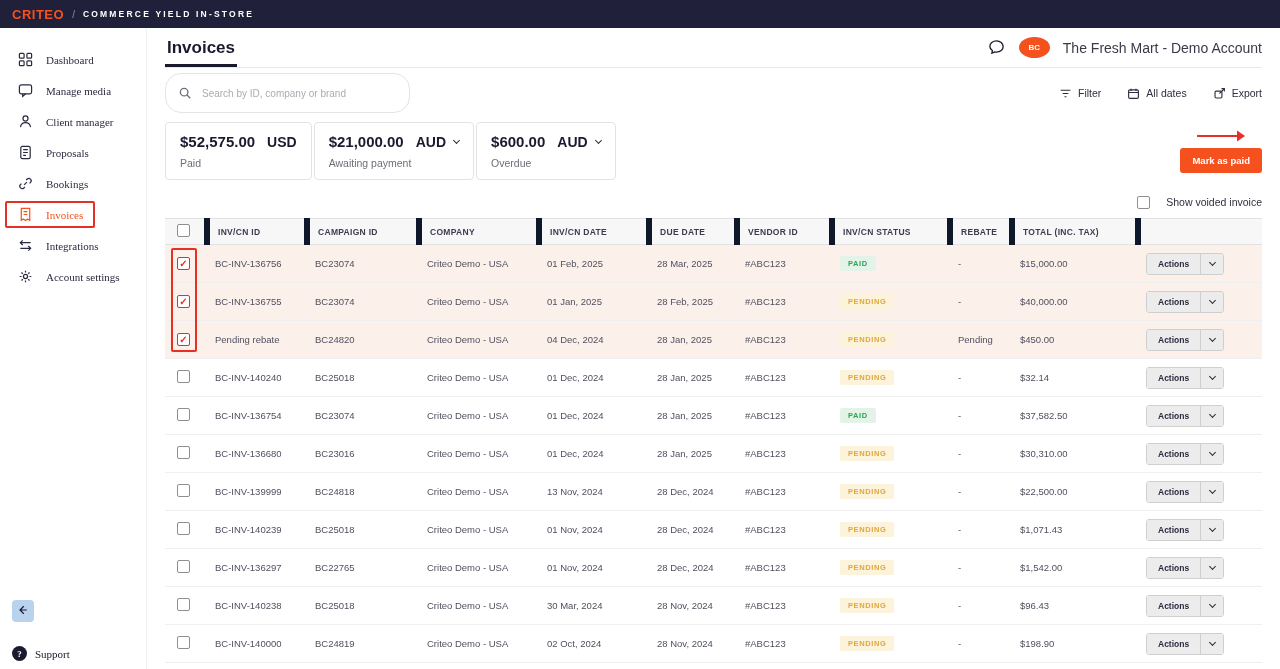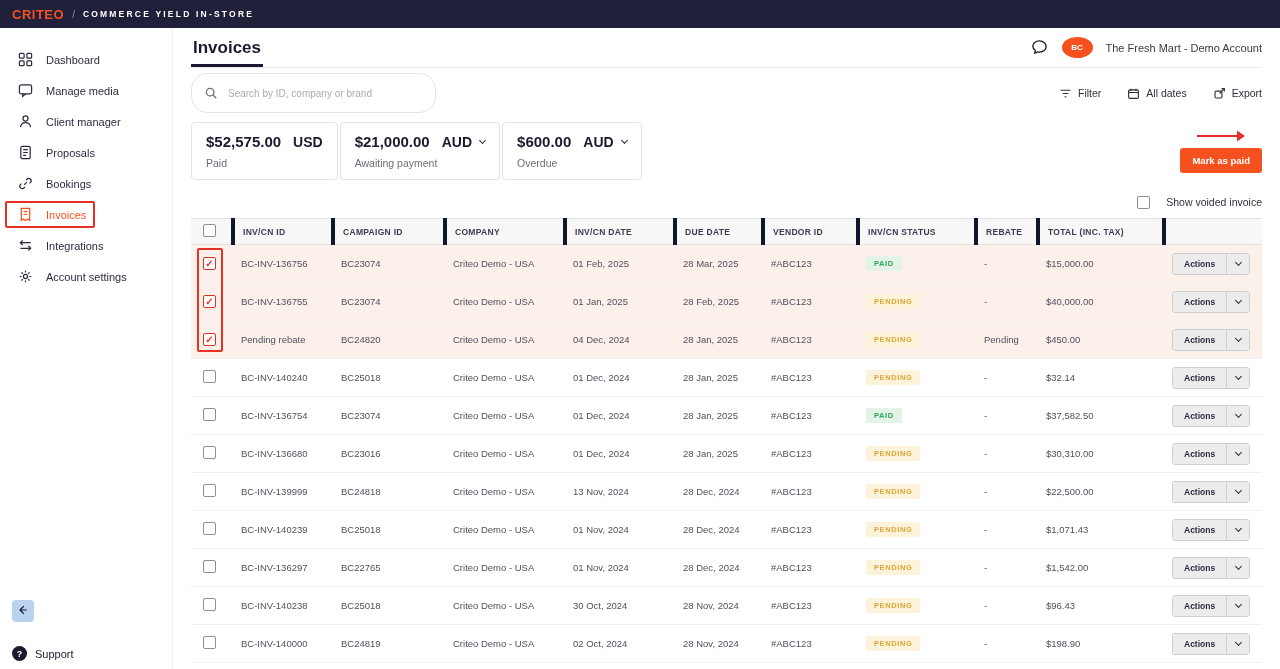--- a/index.html
+++ b/index.html
@@ -9,37 +9,37 @@
     font-family:"Liberation Sans", sans-serif;
     background:#fff; color:#2B2B40;
   }
   
   .topbar { height:28px; background:#20203A; display:flex; align-items:center; padding:0 12px; gap:8px; }
   .logo { color:#F4511E; font-size:13px; font-weight:800; letter-spacing:.5px; }
   .tb-sep { color:#8A8A9E; font-size:10px; }
   .tb-product { color:#fff; font-size:8.5px; font-weight:bold; letter-spacing:2.2px; }
   
   .app { display:flex; height:641px; }
-  .sidebar { width:173px; flex-shrink:0; border-right:1px solid #F0F0F0; padding-top:16px; position:relative; }
+  .sidebar { width:147px; flex-shrink:0; border-right:1px solid #F0F0F0; padding-top:16px; position:relative;font-family:Liberation Serif, serif; }
   .nav-item { display:flex; align-items:center; gap:13px; padding:8px 18px; font-size:11px; color:#2B2B40; cursor:pointer; position:relative; }
   .nav-icon { display:flex; width:15px; height:15px; color:#2B2B40; align-items:center; justify-content:center; }
   .nav-item.active, .nav-item.active .nav-icon { color:#F4511E; }
   .annot-sidebar { position:absolute; left:5px; top:2px; width:90px; height:27px; border:2px solid #E53026; border-radius:2px; pointer-events:none; }
   .sidebar-bottom { position:absolute; bottom:8px; left:12px; display:flex; flex-direction:column; gap:24px; }
   .back-btn { width:22px; height:22px; background:#B9D3EE; border-radius:4px; display:flex; align-items:center; justify-content:center; cursor:pointer; color:#1A1A2E; }
   .support-row { display:flex; align-items:center; gap:8px; font-size:11px; color:#1A1A2E; cursor:pointer; }
   .support-icon { width:15px; height:15px; border-radius:50%; background:#1A1A2E; color:#fff; font-size:9px; font-weight:bold; display:flex; align-items:center; justify-content:center; }
   
   .main { flex:1; min-width:0; padding:0 18px; }
   .page-header { display:flex; justify-content:space-between; align-items:stretch; height:40px; border-bottom:1px solid #E9E9E9; }
   .title-wrap { display:flex; align-items:center; box-shadow:inset 0 -3px 0 #1A1A2E; padding:0 2px; }
   .page-title { font-size:17px; font-weight:bold; color:#1A1A2E; }
   .header-right { display:flex; align-items:center; gap:13px; }
   .avatar { width:31px; height:21px; border-radius:50%; background:#F4511E; color:#fff; font-size:8px; font-weight:bold; display:flex; align-items:center; justify-content:center; }
-  .account-name { font-size:11px; color:#3A3A4A; }
+  .account-name { font-size:14px; color:#3A3A4A; }
   
   .toolbar { margin-top:10px; display:flex; justify-content:space-between; align-items:center; height:30px; }
   .search-box { width:245px; height:40px; border:1px solid #E4E4E4; border-radius:16px; display:flex; align-items:center; padding:0 12px; gap:8px; }
   .search-box input { border:none; outline:none; flex:1; font-size:10px; color:#333; font-family:inherit; background:transparent; }
   .search-box input::placeholder { color:#ABABB4; }
   .toolbar-right { display:flex; align-items:center; gap:26px; }
   .tool-item { display:flex; align-items:center; gap:6px; font-size:10.5px; color:#2F2F3E; cursor:pointer; }
   
   .cards-row { margin-top:14px; display:flex; gap:2px; align-items:stretch; }
   .card { border:1px solid #E3E3E3; border-radius:4px; padding:10px 14px; min-width:100px; background:#fff; }
@@ -51,21 +51,21 @@
   .markpaid-group { margin-left:auto; display:flex; align-items:center; gap:5px; align-self:center;flex-direction:column; }
   .mark-paid { background:#F4511E; color:#fff; border:none; border-radius:3px; font-size:9.5px; font-weight:bold; padding:7px 12px; font-family:inherit; cursor:pointer; }
   
   .voided-row { margin-top:14px; display:flex; justify-content:flex-end; align-items:center; gap:16px; font-size:10.5px; color:#2F2F3E; height:16px; }
   
   .checkbox { width:13px; height:13px; border:1.5px solid #8F8F8F; border-radius:2px; display:inline-flex; align-items:center; justify-content:center; background:#fff; font-size:10px; line-height:1; cursor:pointer; }
   .checkbox.checked { border-color:#E53026; color:#E53026; font-weight:bold; }
   
   .table-wrap { position:relative; margin-top:8px; }
   table { width:100%; border-collapse:collapse; table-layout:fixed; }
-  th { height:26px; background:#F7F7F7; border-top:1px solid #E2E2E2; border-bottom:1px solid #E2E2E2; border-right:4px solid #0f172a; font-size:8.5px; color:#3C3C50; text-align:left; padding:0 8px; letter-spacing:.3px; font-weight:bold; white-space:nowrap; overflow:hidden; }
+  th { height:26px; background:#F7F7F7; border-top:1px solid #E2E2E2; border-bottom:1px solid #E2E2E2; border-right:6px solid #0f172a; font-size:8.5px; color:#3C3C50; text-align:left; padding:0 8px; letter-spacing:.3px; font-weight:bold; white-space:nowrap; overflow:hidden; }
   th:last-child { border-right:none; }
   td { height:38px; padding:0 8px; font-size:9.5px; color:#50505F; border-bottom:1px solid #EFEFEF; white-space:nowrap; overflow:hidden; }
   tr.hl td { background:#FBF0EA; }
   .cb-cell { padding-left:12px; }
   .badge { display:inline-block; padding:3px 8px; border-radius:2px; font-size:7.5px; font-weight:bold; letter-spacing:.6px; }
   .badge.paid { background:#E4F3E8; color:#2FA158; }
   .badge.pending { background:#FCF3DA; color:#DFA73E; }
   .actions-btn { display:inline-flex; align-items:stretch; border:1px solid #CFCFCF; border-radius:3px; overflow:hidden; cursor:pointer; }
   .actions-label { background:#ECECEC; padding:5px 11px; font-size:8.5px; font-weight:bold; color:#2B2B40; border-right:1px solid #CFCFCF; }
   .actions-caret { background:#ECECEC; width:22px; display:flex; align-items:center; justify-content:center; }
@@ -464,21 +464,21 @@
                   <span class="actions-caret">
                     <span class="chev"></span>
                   </span>
                 </span></td>
             </tr>
             <tr>
               <td class="cb-cell"><span class="checkbox"></span></td>
               <td>BC-INV-140238</td>
               <td>BC25018</td>
               <td>Criteo Demo - USA</td>
-              <td>30 Oct, 2024</td>
+              <td>30 Mar, 2024</td>
               <td>28 Nov, 2024</td>
               <td>#ABC123</td>
               <td><span class="badge pending">PENDING</span></td>
               <td>-</td>
               <td>$96.43</td>
               <td class="actions-cell"><span class="actions-btn">
                   <span class="actions-label">Actions</span>
                   <span class="actions-caret">
                     <span class="chev"></span>
                   </span>

